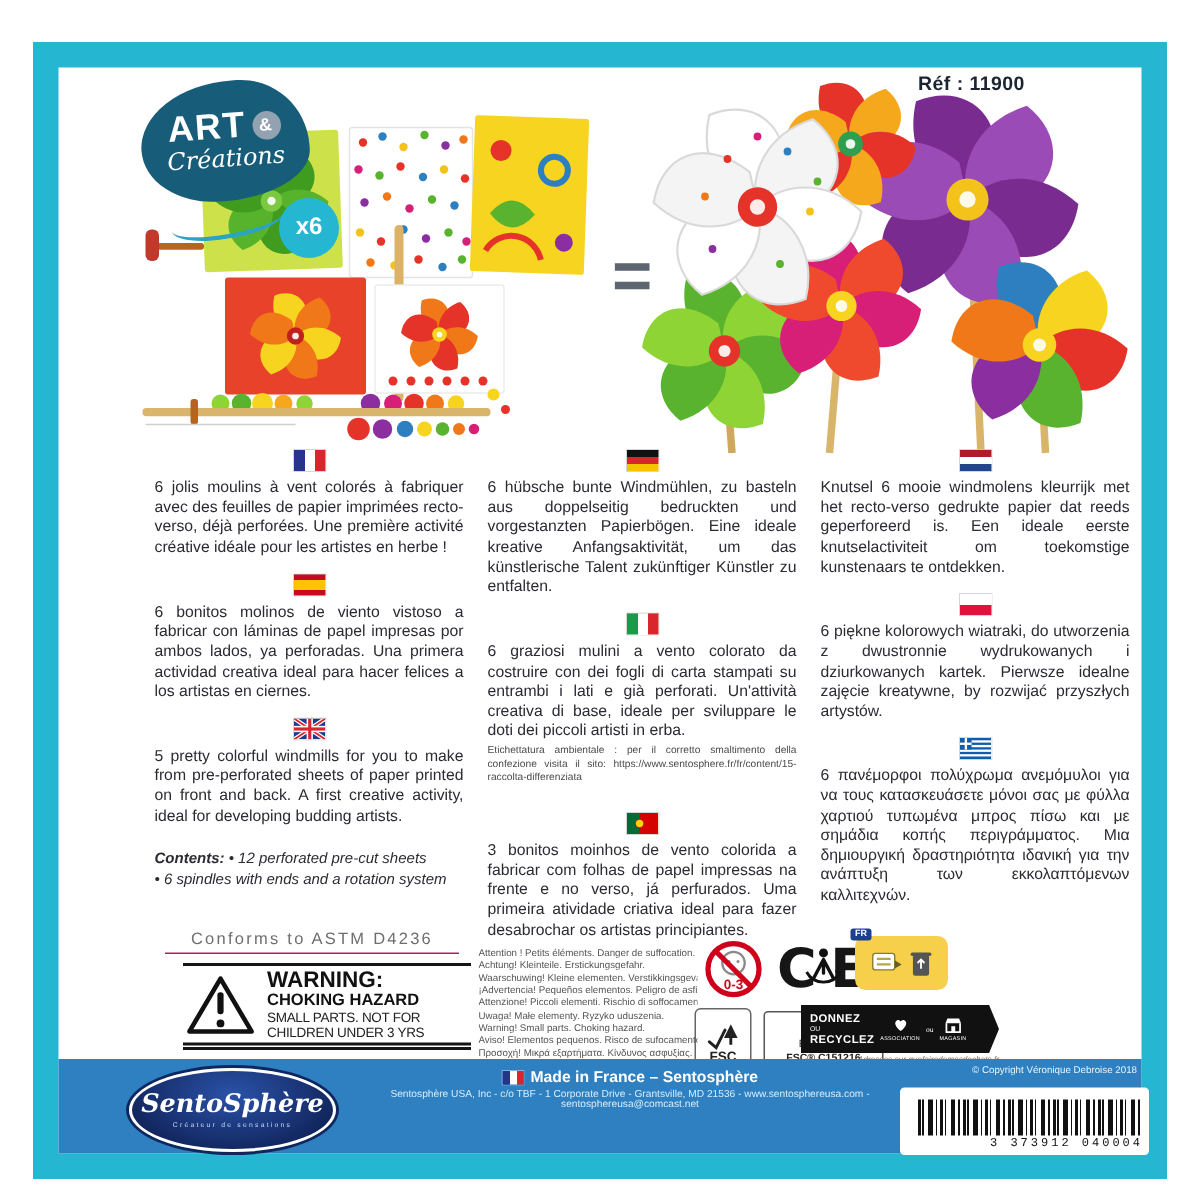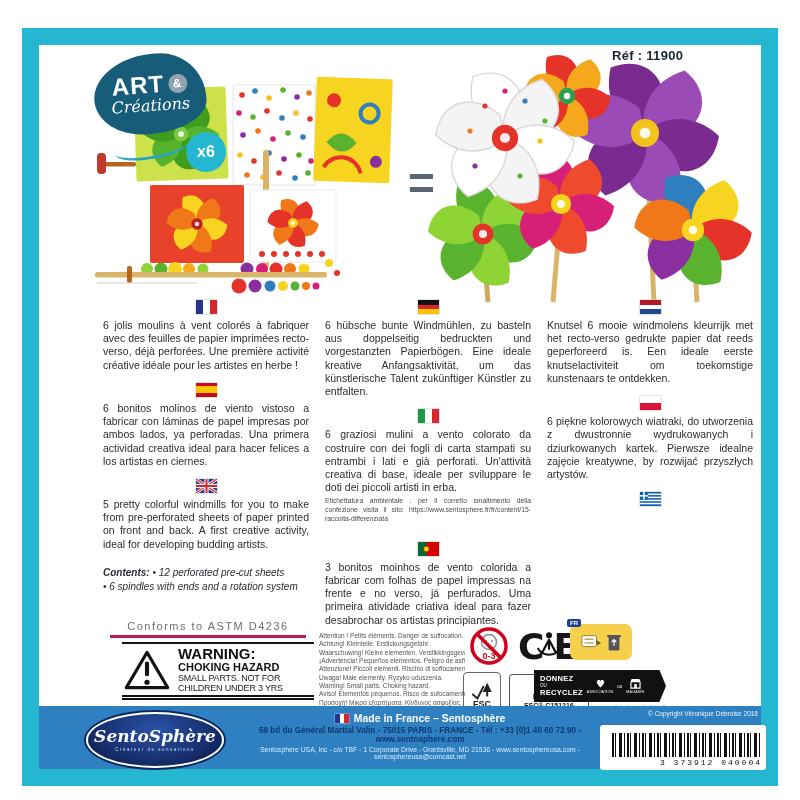--- a/index.html
+++ b/index.html
@@ -50,21 +50,21 @@
   .flag-nl{background:linear-gradient(#ae1c28 33.4%,#fff 33.4% 66.7%,#21468b 66.7%);}
   .flag-pl{background:linear-gradient(#fff 50%,#dc143c 50%);}
   p.desc{margin:0;font-size:10.5px;line-height:1.26;text-align:justify;color:#2b2b33;}
   .eco-note{font-size:6.8px;color:#4a4a4a;text-align:justify;margin-top:3px;line-height:1.3;}
   .contents{font-style:italic;color:#2b2b33;margin-top:4px;}
   .contents p{margin:0 0 1px 0;font-size:10px;line-height:1.3;font-style:italic;}
   .clabel{font-weight:bold;}
 
   
   .astm{position:absolute;left:88px;top:592px;width:196px;text-align:center;font-size:11px;color:#6e6e6e;
-    letter-spacing:1.5px;border-bottom:3px solid #be185d;padding-bottom:3px;}
+    letter-spacing:1.5px;border-bottom:1px solid #be185d;padding-bottom:3px;}
   .warnbox{position:absolute;left:100px;top:614px;width:192px;height:58px;border-top:2px solid #151515;
     border-bottom:5px double #151515;display:flex;align-items:center;gap:8px;padding:4px 2px;box-sizing:border-box;}
   .warnbox svg{width:46px;height:42px;flex:0 0 auto;}
   .wt1{font-size:15px;font-weight:bold;color:#111;line-height:1;}
   .wt2{font-size:11px;font-weight:bold;color:#111;line-height:1.15;}
   .wt3{font-size:9px;color:#222;line-height:1.12;letter-spacing:-0.2px;}
 
   .small-warnings{position:absolute;left:297px;top:604px;width:146px;font-size:6.5px;color:#555;line-height:1.28;}
   .small-warnings div{white-space:nowrap;overflow:hidden;}
 
@@ -339,20 +339,21 @@
             <rect width="60" height="40" fill="#0d5eaf"></rect>
             <rect y="4.4" width="60" height="4.4" fill="#fff"></rect>
               <rect y="13.2" width="60" height="4.4" fill="#fff"></rect>
             <rect y="22" width="60" height="4.4" fill="#fff"></rect>
               <rect y="30.8" width="60" height="4.4" fill="#fff"></rect>
             <rect width="22" height="22" fill="#0d5eaf"></rect>
             <rect x="9" width="4.4" height="22" fill="#fff"></rect>
               <rect y="8.8" width="22" height="4.4" fill="#fff"></rect>
             </svg>
         </div>
+        <p class="desc">6 πανέμορφοι πολύχρωμα ανεμόμυλοι για να τους κατασκευάσετε μόνοι σας με φύλλα χαρτιού τυπωμένα μπρος πίσω και με σημάδια κοπής περιγράμματος. Μια δημιουργική δραστηριότητα ιδανική για την ανάπτυξη των εκκολαπτόμενων καλλιτεχνών.</p>
       </div>
     </div>
   </div>
 
   <div class="astm">Conforms to ASTM D4236</div>
 
   <div class="warnbox">
     <svg viewBox="0 0 60 54">
       <path d="M30 4 L57 50 L3 50 Z" fill="none" stroke="#111" stroke-width="4" stroke-linejoin="round"></path>
       <rect x="27.3" y="16" width="5.4" height="19" rx="2.5" fill="#111"></rect>
@@ -456,21 +457,20 @@
   <div class="brand-oval">
     <div class="brand-name">SentoSphère</div>
     <div class="brand-tag">Créateur de sensations</div>
   </div>
 
   <div class="footer-center">
     <div class="made-line">
       <span class="mini-flag"></span>
       <span>Made in France – Sentosphère</span>
     </div>
-    <div class="addr-line">59 bd du Général Martial Valin - 75015 PARIS - FRANCE - Tél : +33 (0)1 40 60 72 90 - www.sentosphere.com</div>
     <div class="usa-line">Sentosphère USA, Inc - c/o TBF - 1 Corporate Drive - Grantsville, MD 21536 - www.sentosphereusa.com - sentosphereusa@comcast.net</div>
   </div>
 
   <div class="copyright">© Copyright Véronique Debroise 2018</div>
 
   <div class="barcode">
     <div class="bars"></div>
     <div class="bar-digits">3 373912 040004</div>
   </div>
 </div>

